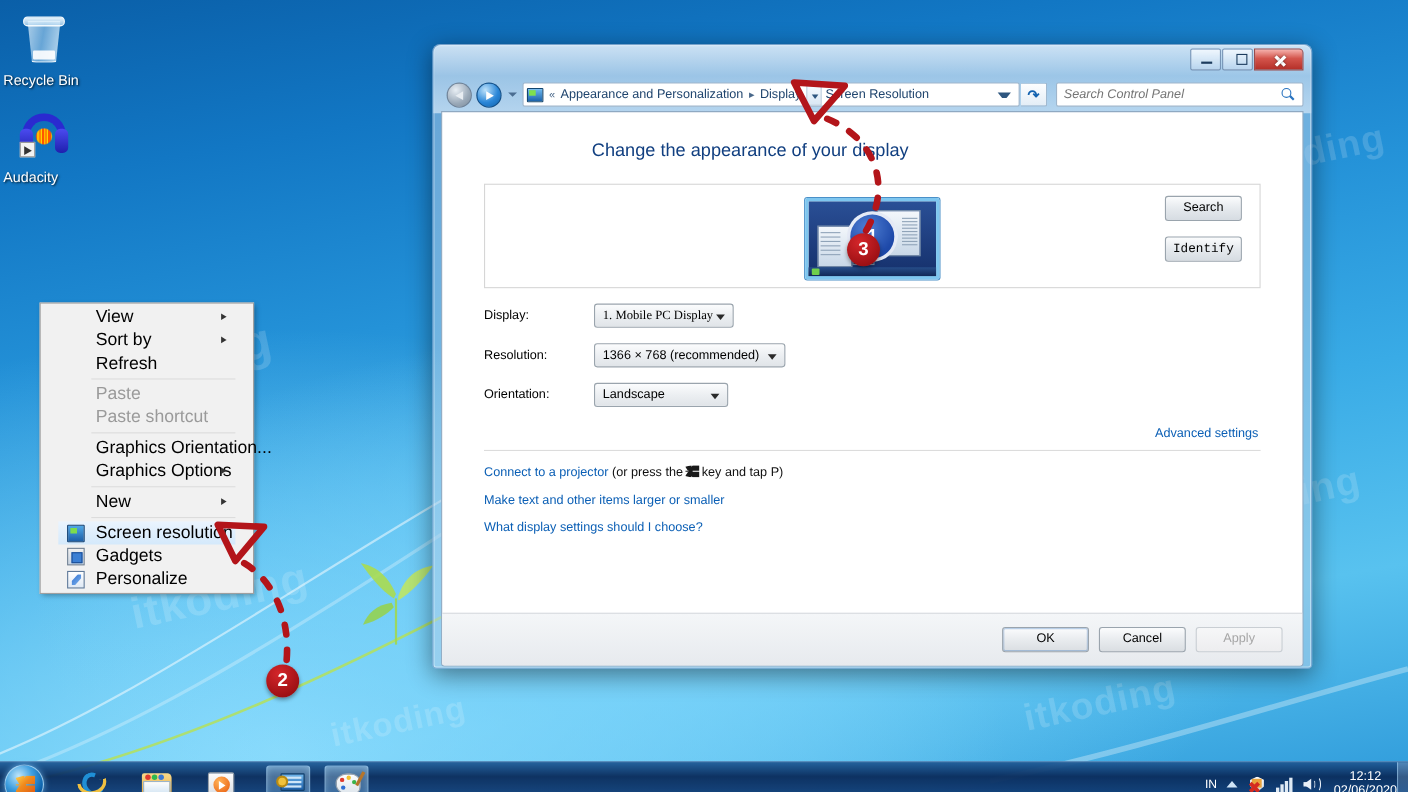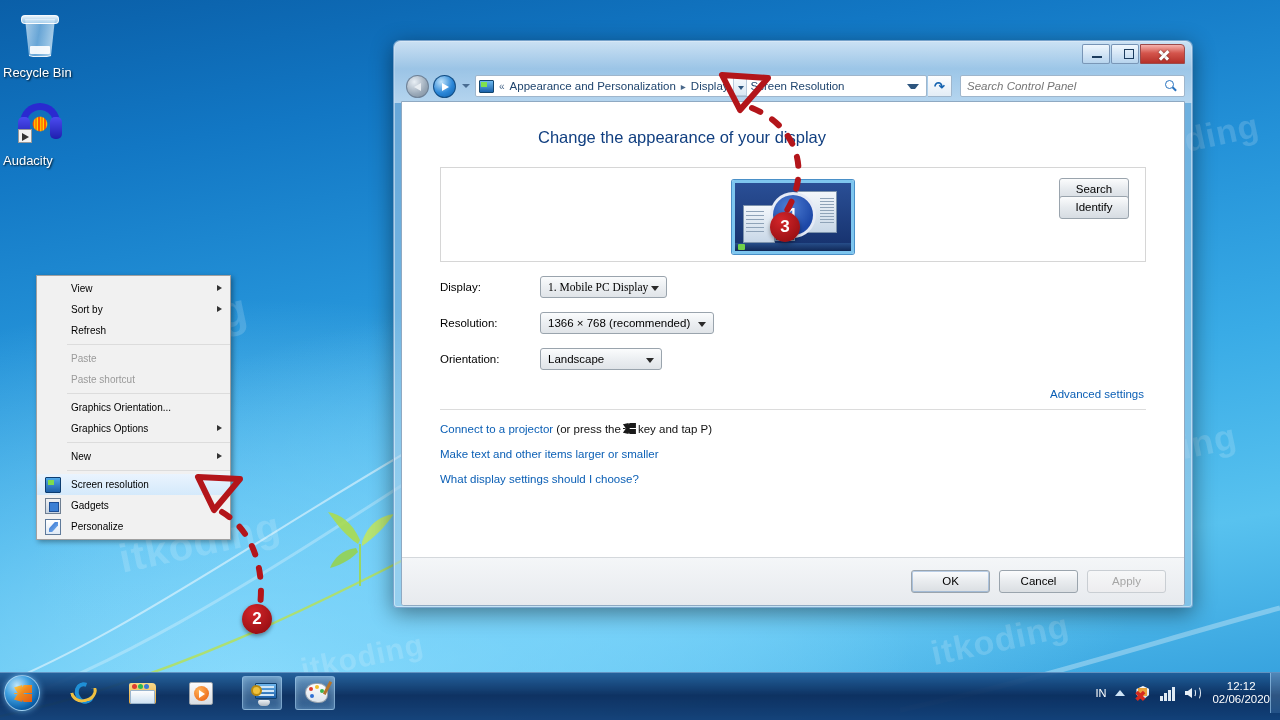--- a/index.html
+++ b/index.html
@@ -87,21 +87,21 @@
   .shortcut-arrow:after {
     content:""; position:absolute; left:3px; top:3px;
     border-left: 7px solid #333; border-top: 4px solid transparent; border-bottom: 4px solid transparent;
   }
 
   
   #ctx-menu {
     position: absolute; left: 36px; top: 275px; width: 195px;
     background: #f1f1f1; border: 1px solid #a0a0a0;
     box-shadow: 2px 2px 5px rgba(0,0,0,0.35);
-    font-size: 10px; color: #000; padding: 2px 0;
+    font-size: 16px; color: #000; padding: 2px 16px;
     z-index: 30;
   }
   #ctx-menu .mi {
     position: relative; height: 21px; line-height: 21px;
     padding-left: 34px; padding-right: 22px; white-space: nowrap;
   }
   #ctx-menu .mi.sel { background: linear-gradient(180deg,#eaf4fe,#d4e9fb); }
   #ctx-menu .mi.dis { color: #9a9a9a; }
   #ctx-menu .sep { height: 1px; background: #dcdcdc; margin: 3px 0 3px 30px; }
   #ctx-menu .arrow {
@@ -270,21 +270,21 @@
     border: 3px solid rgba(255,255,255,0.88);
     color: #fff; font-size: 25px; text-align: center; line-height: 44px;
     font-family: "Liberation Sans", sans-serif;
   }
   #detect-btn, #identify-btn {
     position: absolute; right: 16px; width: 70px; height: 23px;
     background: linear-gradient(180deg,#fbfcfd,#e6eaee 48%, #d6dce2);
     border: 1px solid #9aa4ad; border-radius: 3px;
     font-size: 11.5px; color: #000; text-align: center; line-height: 21px;
   }
-  #detect-btn { top: 10px; } #identify-btn { top: 28px; }
+  #detect-btn { top: 10px; } #identify-btn { top: 47px; font-family: Liberation Mono, monospace; }
 
   .field-row { display: flex; align-items: center; margin-top: 14px; padding-left: 8px; }
   .field-label { width: 100px; font-size: 11.5px; color: #000; }
   .combo {
     position: relative; height: 22px;
     background: linear-gradient(180deg,#fbfcfd,#eceff2 50%, #e0e4e8);
     border: 1px solid #9aa4ad; border-radius: 3px;
     font-size: 11.5px; color: #000; line-height: 20px; padding-left: 7px;
   }
   .combo .dd {
@@ -326,21 +326,21 @@
   .badge {
     position: absolute; width: 30px; height: 30px; border-radius: 50%;
     background: radial-gradient(circle at 38% 28%, #d4262a, #9c1014 75%);
     color: #fff; font-size: 17px; font-weight: bold; text-align: center; line-height: 30px;
     box-shadow: 0 2px 4px rgba(0,0,0,0.4); z-index: 61;
     font-family: "Liberation Sans", sans-serif;
   }
 
   
   #taskbar {
-    position: absolute; left: 0; bottom: 0; width: 1280px; height: 48px; z-index: 70;
+    position: absolute; left: 0; bottom: 0; width: 1280px; height: 28px; z-index: 70;
     background: linear-gradient(180deg, rgba(30,90,150,0.93), rgba(10,44,92,0.96) 48%, rgba(16,60,116,0.95));
     border-top: 1px solid rgba(150,200,240,0.6);
   }
   #startorb {
     position: absolute; left: 4px; top: 2px; width: 36px; height: 36px; border-radius: 50%;
     background: radial-gradient(circle at 35% 28%, #bfe6fb 0%, #3e9fe0 38%, #0b5fa8 72%, #083d72 100%);
     border: 1px solid rgba(190,225,250,0.75);
     box-shadow: 0 0 6px rgba(120,200,255,0.7);
   }
   #startorb .flag {

